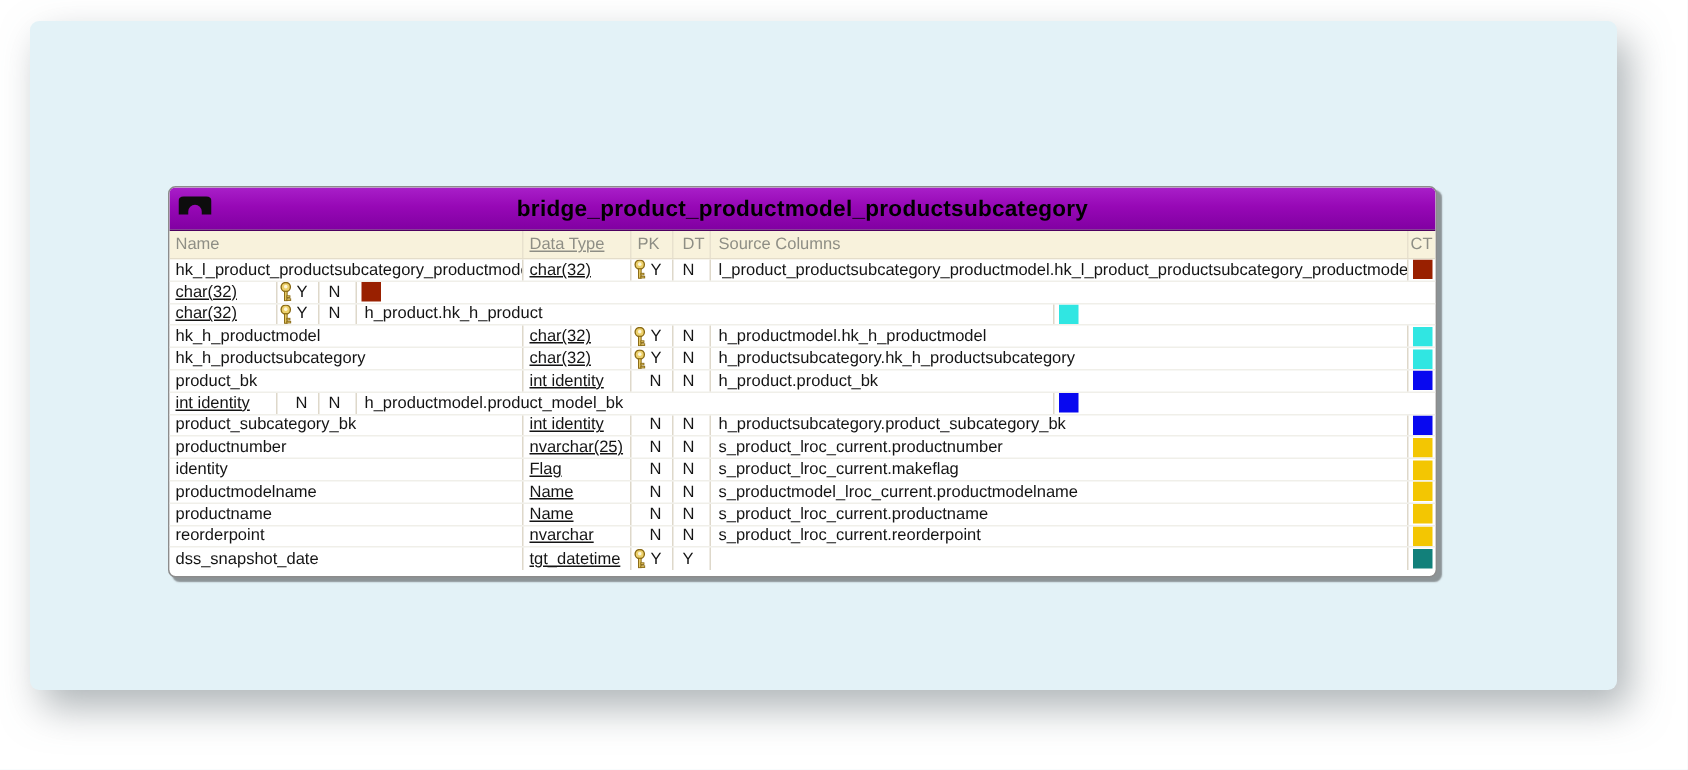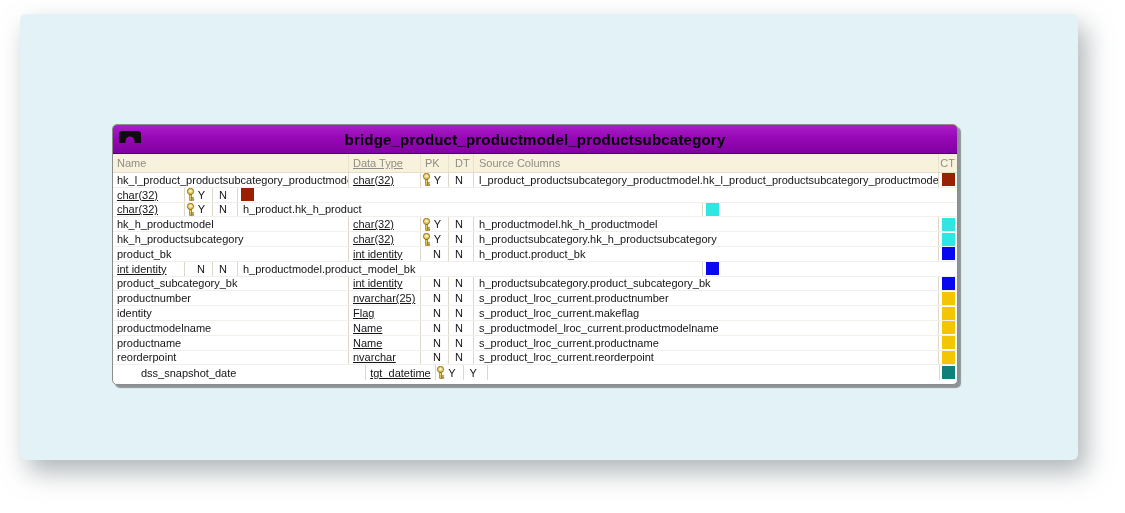--- a/index.html
+++ b/index.html
@@ -43,21 +43,21 @@
     border-bottom: 1px solid #e4ddca;
   }
   .head-row .col-pk { justify-content: flex-start; padding-left: 4px; }
   .head-row .col-ct { justify-content: flex-end; padding-right: 2px; }
 
   .body-rows { background: #ffffff; }
   .trow {
     height: 14.8px; font-size: 11px; color: #141414; white-space: nowrap;
     border-bottom: 1px solid #f0efe9;
   }
-  .trow:last-child { border-bottom: none; padding-left: 24px; }
+  .trow:last-child { border-bottom: none; }
   .cell { overflow: hidden; text-overflow: clip; height: 100%; display: flex; align-items: center; }
   
   .col-name, .col-dtype, .col-pk, .col-dt, .col-src { border-right: 1px solid #ded8ca; }
   .head-row .col-name, .head-row .col-dtype, .head-row .col-pk,
   .head-row .col-dt, .head-row .col-src { border-right: 1px solid #e8e1ce; }
 
   .key-icon { width: 9px; height: 13px; flex: 0 0 9px; }
   .key-icon.hidden { visibility: hidden; }
   .ct-chip { width: 13px; height: 13px; display: inline-block; }
 </style>

